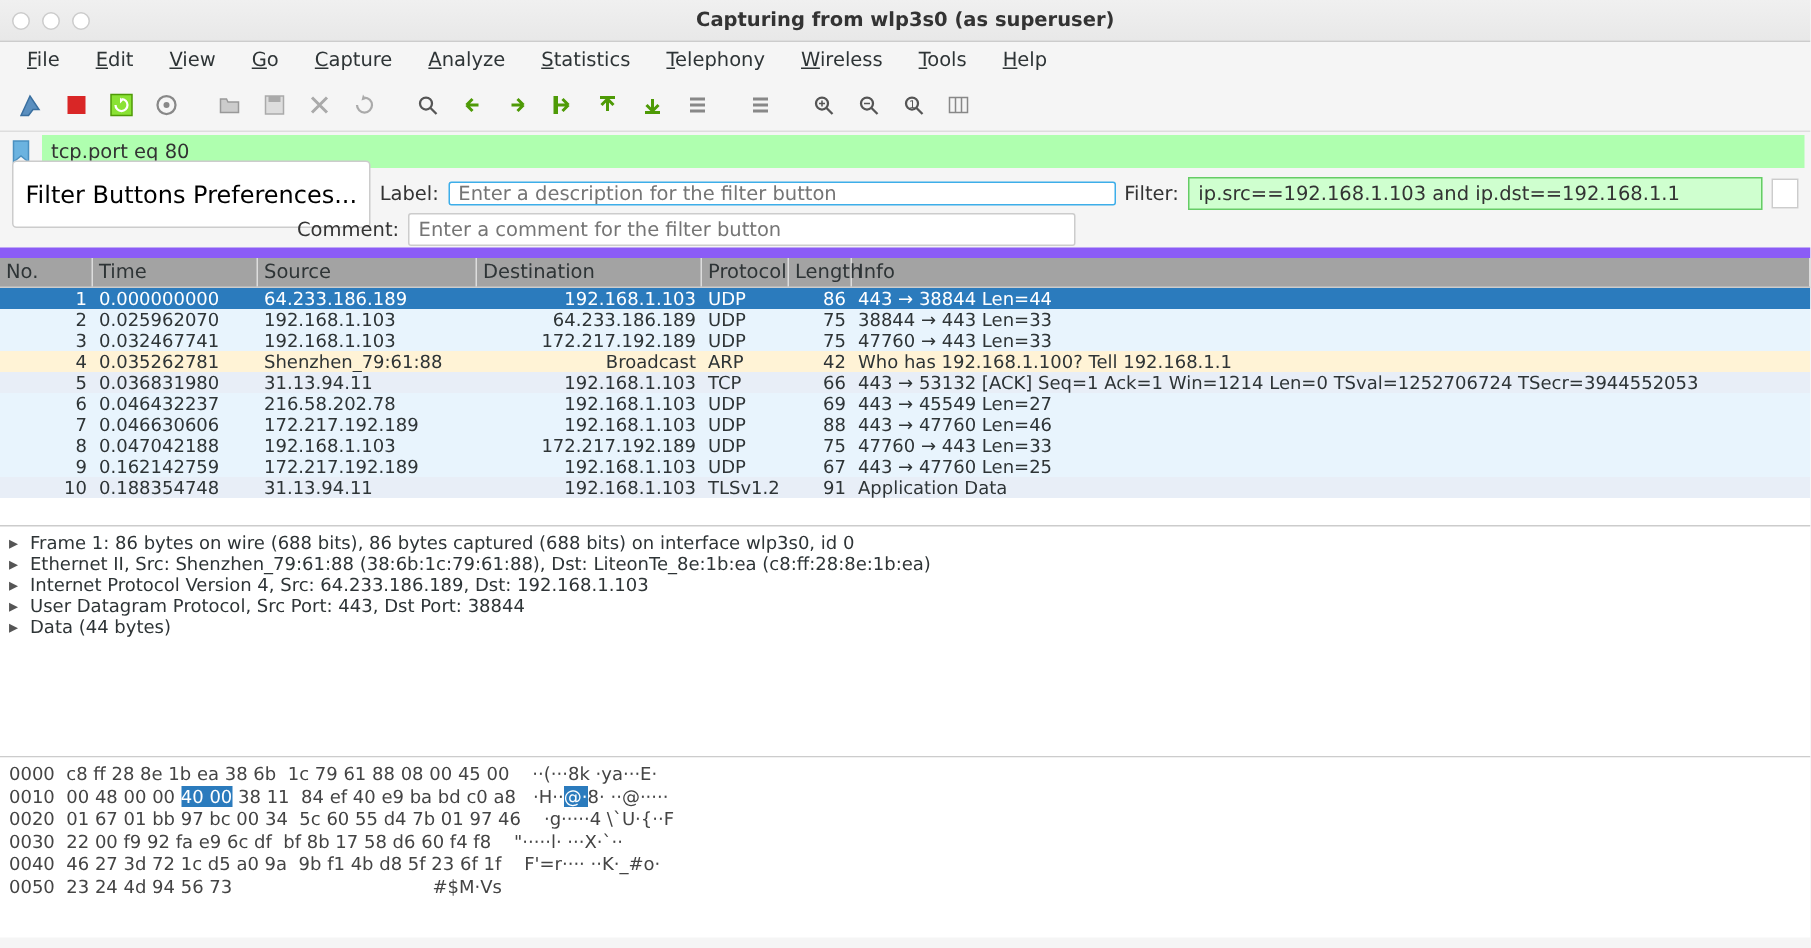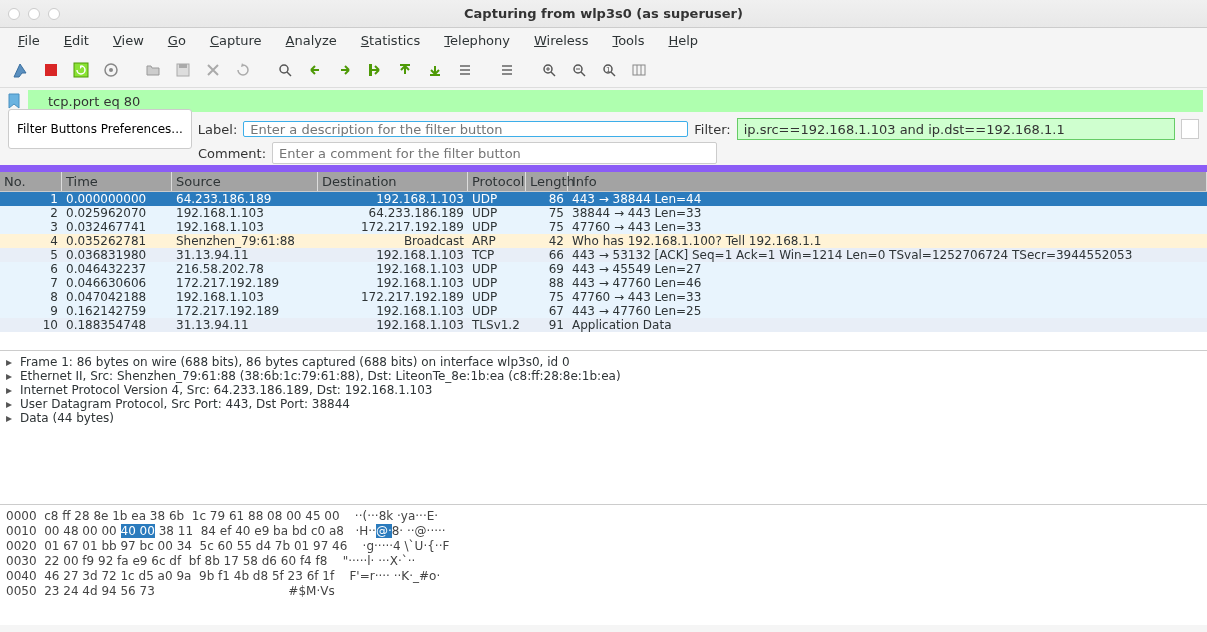--- a/index.html
+++ b/index.html
@@ -13,24 +13,24 @@
 .menubar { height: 24px; display: flex; align-items: center; padding: 0 10px; gap: 8px; background: #f5f5f5; font-size: 13px; }
 .menu-item { padding: 3px 8px; cursor: default; }
 .menu-item .u { text-decoration: underline; }
 
 .toolbar { height: 36px; display: flex; align-items: center; padding: 4px 8px; gap: 4px; background: #f5f5f5; border-bottom: 1px solid #ddd; }
 .tbtn { width: 26px; height: 26px; display: flex; align-items: center; justify-content: center; border: 1px solid transparent; border-radius: 3px; }
 .tsep { width: 8px; }
 
 .filterbar { height: 26px; display: flex; align-items: center; padding: 0 4px; background: #f5f5f5; }
 .bookmark-icon { width: 16px; height: 16px; margin: 0 4px; }
-.filter-input-main { flex: 1; height: 22px; border: none; background: #afffaf; padding: 0 20px; font-size: 13px; color: #333; outline: none; }
+.filter-input-main { flex: 1; height: 22px; border: none; background: #afffaf; padding: 0 6px; font-size: 13px; color: #333; outline: none; }
 
 .filterbtnrow { height: 30px; display: flex; align-items: center; padding: 3px 8px; gap: 6px; background: #f5f5f5; }
-.fprefs-btn { padding: 12px 8px; border: 1px solid #ccc; background: #fff; border-radius: 3px; font-size: 12px; }
+.fprefs-btn { padding: 12px 8px; border: 1px solid #ccc; background: #fff; border-radius: 3px; font-size: 16px; }
 .lbl { font-size: 13px; color: #333; }
 .label-input { flex: 0 0 445px; height: 16px; border: 1px solid #3daee9; padding: 0 6px; font-size: 13px; color: #888; outline: none; border-radius: 2px; }
 .filter-apply { flex: 1; height: 22px; border: 1px solid #6c6; background: #cfffcf; padding: 0 6px; font-size: 13px; color: #333; }
 .mini-btn { width: 18px; height: 20px; border: 1px solid #ccc; background: #fff; }
 
 .commentrow { height: 28px; display: flex; align-items: center; padding: 3px 8px 6px 198px; gap: 6px; background: #f5f5f5; border-bottom: 7px solid #8b5cf6; }
 .comment-input { flex: 0 0 445px; height: 22px; border: 1px solid #ccc; padding: 0 6px; font-size: 13px; color: #888; outline: none; border-radius: 2px; }
 
 .packet-header { height: 20px; display: flex; background: #a3a3a3; border-bottom: 1px solid #ccc; font-size: 13px; }
 .packet-header .col { border-right: 1px solid #ddd; padding: 2px 4px; display: flex; align-items: center; }

